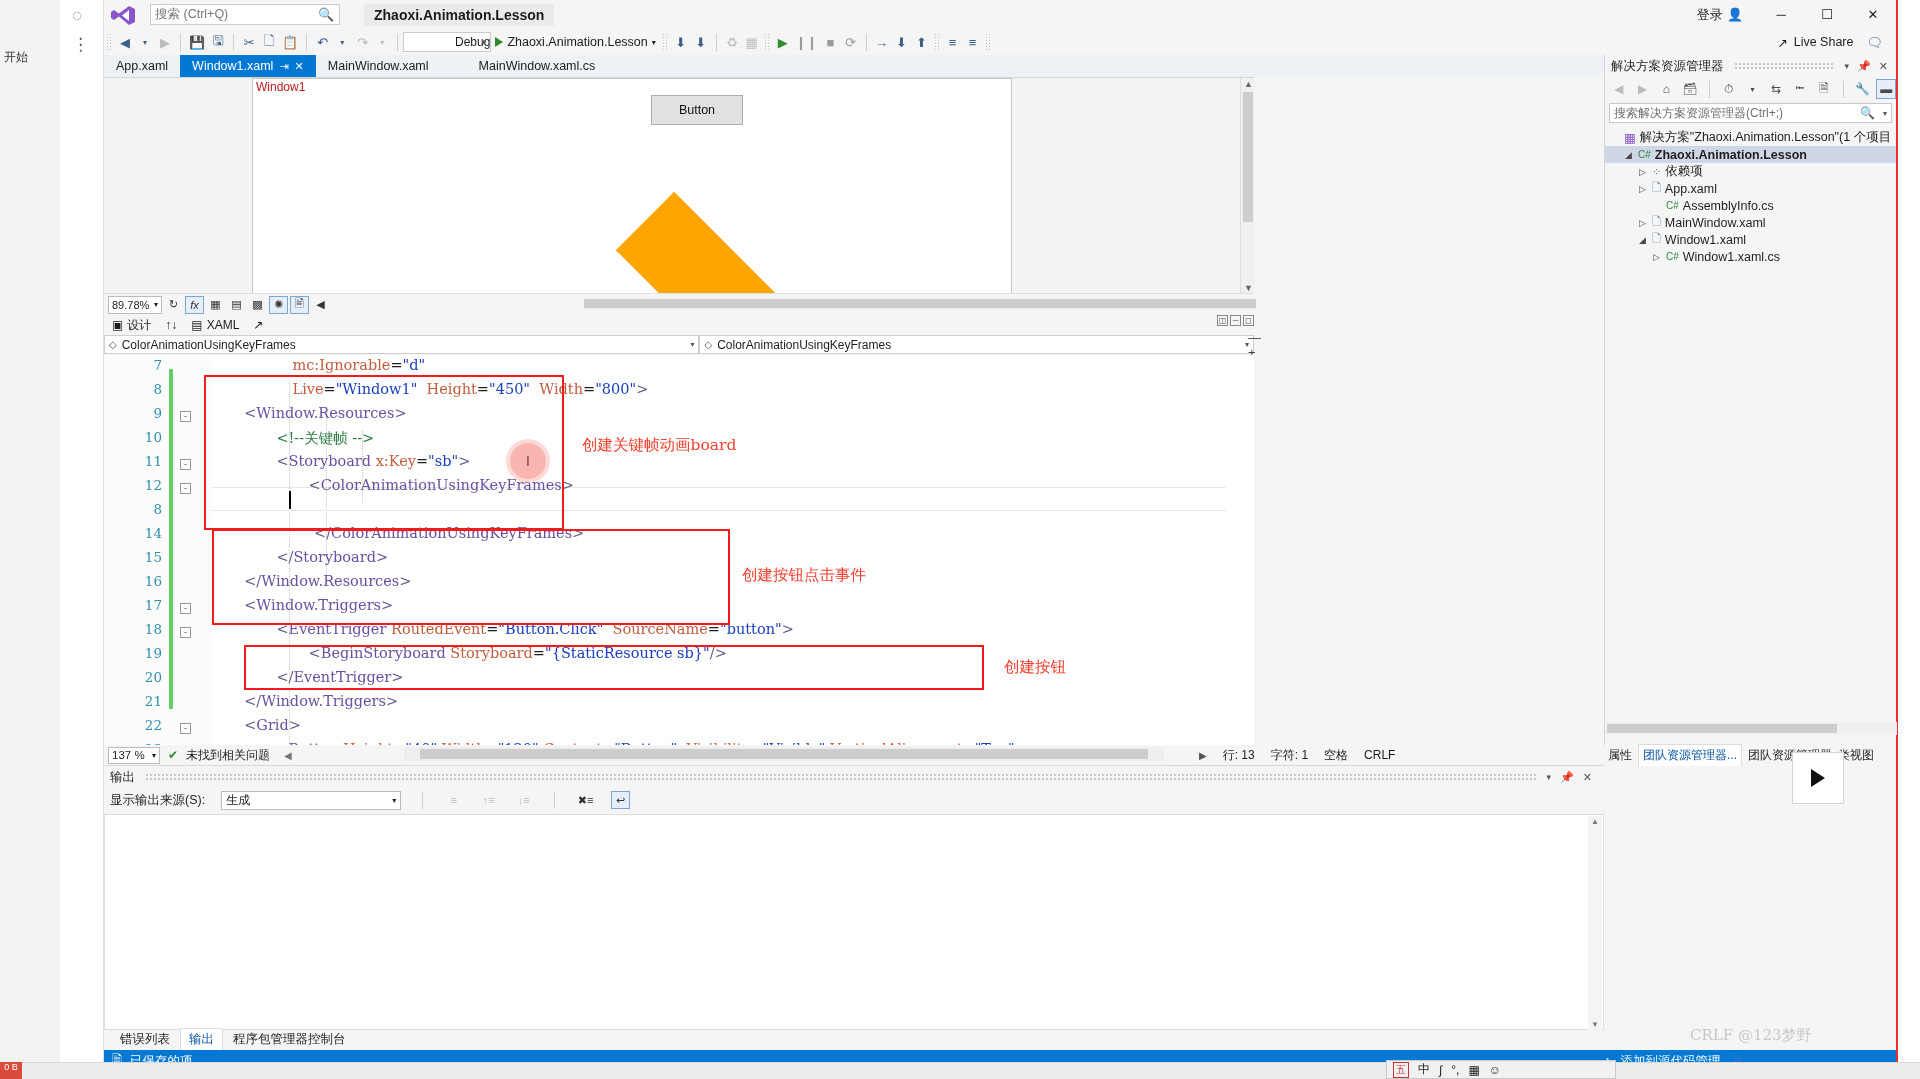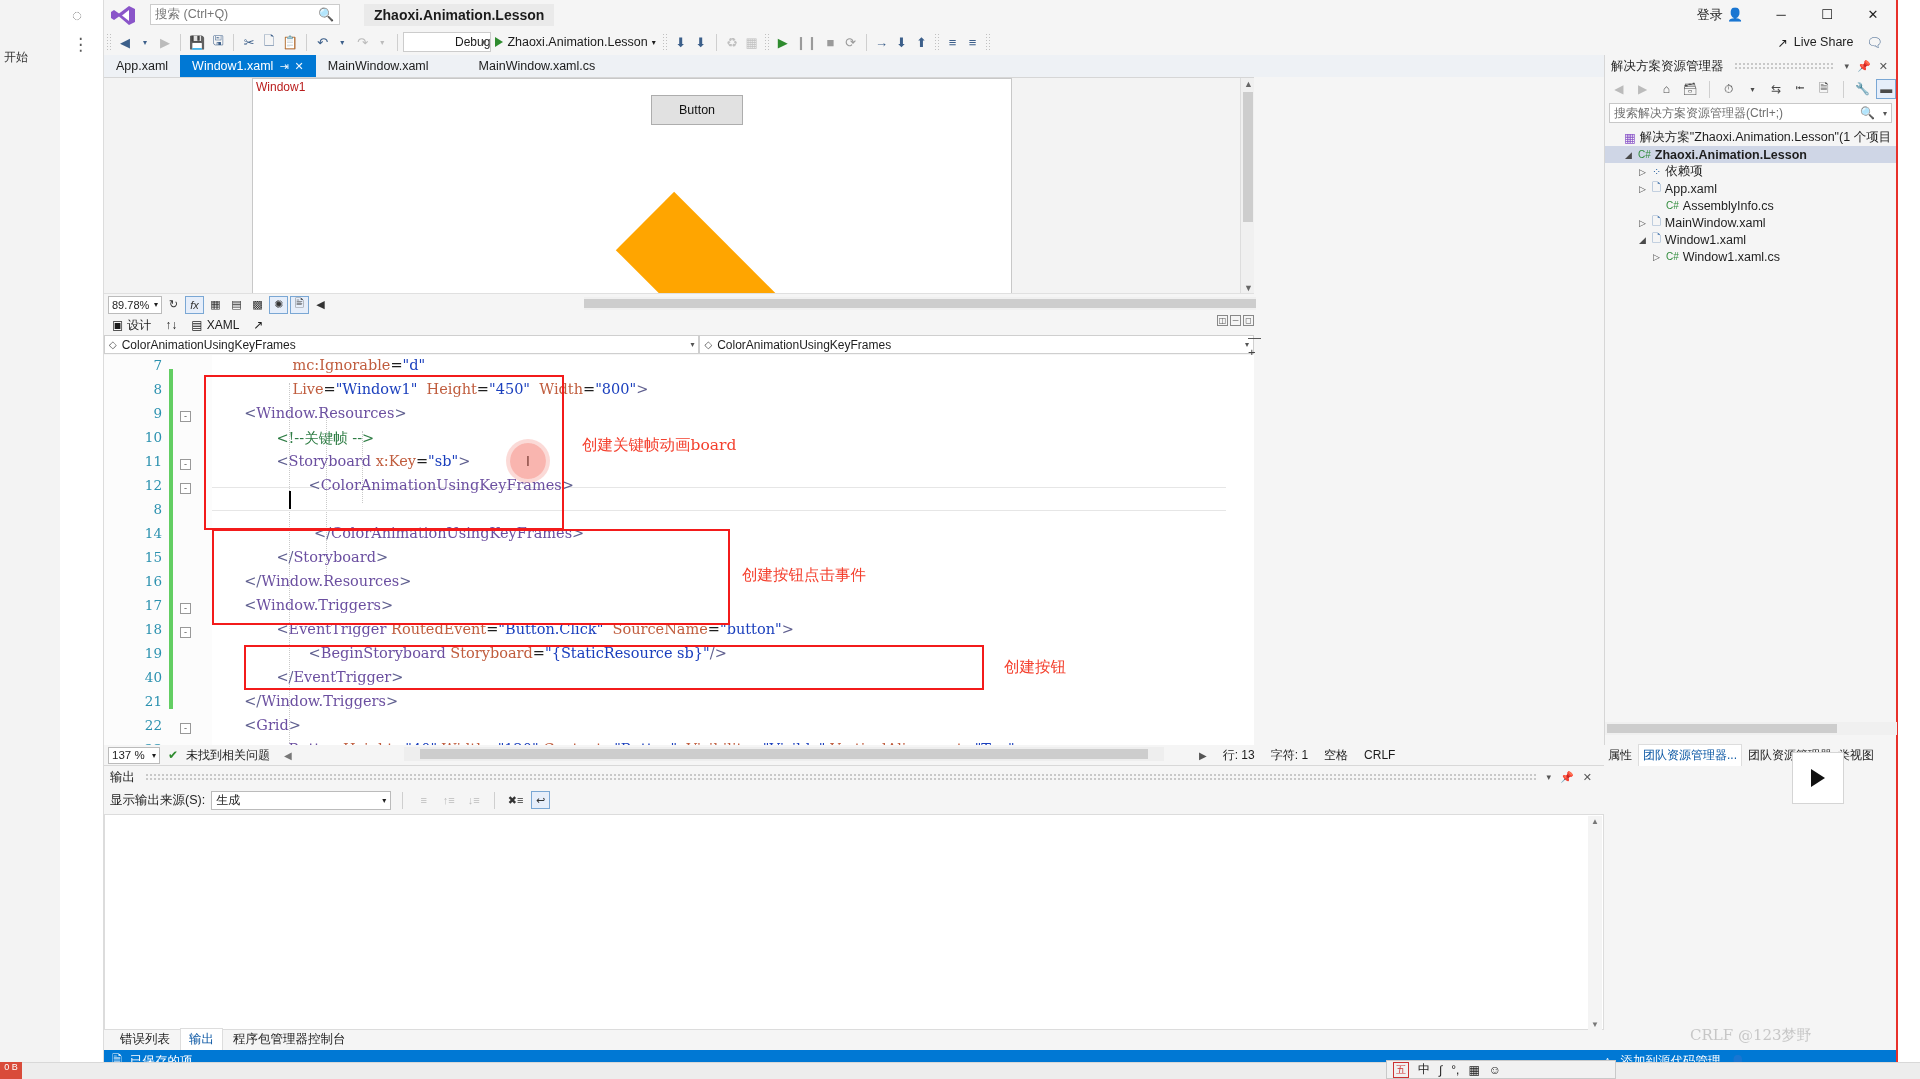--- a/index.html
+++ b/index.html
@@ -129,21 +129,21 @@
   .edstatus { position:absolute; left:0; top:745px; width:1150px; height:20px; background:#f5f5f5; display:flex; align-items:center; gap:8px; padding-left:4px; font-size:12px;}
   .edstatus .zc { width:52px; height:17px; border:1px solid #bbb; background:#fff; display:flex; align-items:center; padding-left:3px; position:relative; font-size:11.5px;}
   .ed-hscroll { position:absolute; left:300px; top:747px; width:760px; height:14px; background:#eee;}
   .ed-hscroll .thumb { position:absolute; left:16px; top:2px; width:728px; height:10px; background:#cdcdcd;}
   .caretinfo { position:absolute; left:1095px; top:745px; height:20px; display:flex; align-items:center; gap:16px; font-size:12px; color:#1b1b1b;}
 
   
   .outpane { position:absolute; left:0; top:765px; width:1500px; height:285px; background:#f5f5f5; border-top:1px solid #d8d8d8;}
   .outhead { height:22px; display:flex; align-items:center; padding-left:6px; font-size:12.5px;}
   .dots { flex:1; height:1px; margin:0 10px; background-image:radial-gradient(#c8c8c8 38%, transparent 40%); background-size:4px 4px; height:8px;}
-  .outtool { height:24px; display:flex; align-items:center; gap:6px; padding-left:6px; font-size:12.5px;}
+  .outtool { height:24px; display:flex; align-items:center; gap:16px; padding-left:6px; font-size:12.5px;}
   .outcombo { width:180px; height:19px; border:1px solid #bbb; background:#fff; font-size:12px; display:flex; align-items:center; padding-left:4px; position:relative;}
   .outbody { position:absolute; left:0; top:48px; width:1500px; height:216px; background:#fff; border:1px solid #dcdcdc;}
   .outghost { position:absolute; left:10px; top:6px; font-size:12px; color:#d8d8d8; white-space:pre;}
   .out-vscroll { position:absolute; right:1px; top:1px; width:14px; height:214px; background:#f4f4f4;}
   .outtabs { position:absolute; left:0; top:1028px; width:1500px; height:22px; display:flex; align-items:center; gap:2px; padding-left:8px; font-size:12.5px;}
   .otab { padding:2px 8px; }
   .otab.sel { color:#0b57a4; background:#fff; border-top:1px solid #ddd; border-left:1px solid #ddd; border-right:1px solid #ddd;}
 
   
   .solex { position:absolute; left:1500px; top:55px; width:292px; height:690px; background:#f5f5f5; border-left:1px solid #d6d6d6;}
@@ -395,21 +395,21 @@
         <div class="lnum" style="top: 218px;">16</div>
         <div class="code" style="top: 218px; left: 140.2px;"><span class="k-br">&lt;/</span><span class="k-el">Window.Resources</span><span class="k-br">&gt;</span></div>
         <div class="lnum" style="top: 242px;">17</div>
         <div class="fold" style="top: 248px;">-</div>
         <div class="code" style="top: 242px; left: 140.2px;"><span class="k-br">&lt;</span><span class="k-el">Window.Triggers</span><span class="k-br">&gt;</span></div>
         <div class="lnum" style="top: 266px;">18</div>
         <div class="fold" style="top: 272px;">-</div>
         <div class="code" style="top: 266px; left: 172.4px;"><span class="k-br">&lt;</span><span class="k-el">EventTrigger</span> <span class="k-attr">RoutedEvent</span>=<span class="k-val">"Button.Click"</span>  <span class="k-attr">SourceName</span>=<span class="k-val">"button"</span><span class="k-br">&gt;</span></div>
         <div class="lnum" style="top: 290px;">19</div>
         <div class="code" style="top: 290px; left: 204.6px;"><span class="k-br">&lt;</span><span class="k-el">BeginStoryboard</span> <span class="k-attr">Storyboard</span>=<span class="k-val">"{StaticResource sb}"</span><span class="k-br">/&gt;</span></div>
-        <div class="lnum" style="top: 314px;">40</div>
+        <div class="lnum" style="top: 314px;">20</div>
         <div class="code" style="top: 314px; left: 172.4px;"><span class="k-br">&lt;/</span><span class="k-el">EventTrigger</span><span class="k-br">&gt;</span></div>
         <div class="lnum" style="top: 338px;">21</div>
         <div class="code" style="top: 338px; left: 140.2px;"><span class="k-br">&lt;/</span><span class="k-el">Window.Triggers</span><span class="k-br">&gt;</span></div>
         <div class="lnum" style="top: 362px;">22</div>
         <div class="fold" style="top: 368px;">-</div>
         <div class="code" style="top: 362px; left: 140.2px;"><span class="k-br">&lt;</span><span class="k-el">Grid</span><span class="k-br">&gt;</span></div>
         <div class="lnum" style="top: 386px;">23</div>
         <div class="code" style="top: 386px; left: 172.4px;"><span class="k-br">&lt;</span><span class="k-el">Button</span> <span class="k-attr">Height</span>=<span class="k-val">"40"</span> <span class="k-attr">Width</span>=<span class="k-val">"120"</span> <span class="k-attr">Content</span>=<span class="k-val">"Button"</span>  <span class="k-attr">Visibility</span>=<span class="k-val">"Visible"</span> <span class="k-attr">VerticalAlignment</span>=<span class="k-val">"Top"</span></div>
       </div>
     <div class="caret" style="left:185px; top:136px;"></div>

